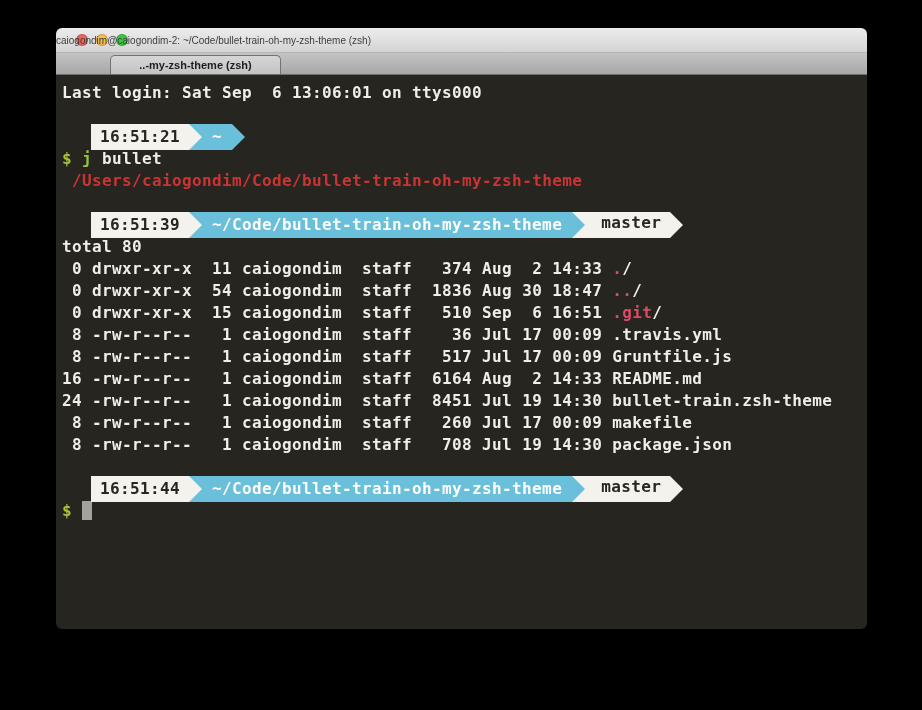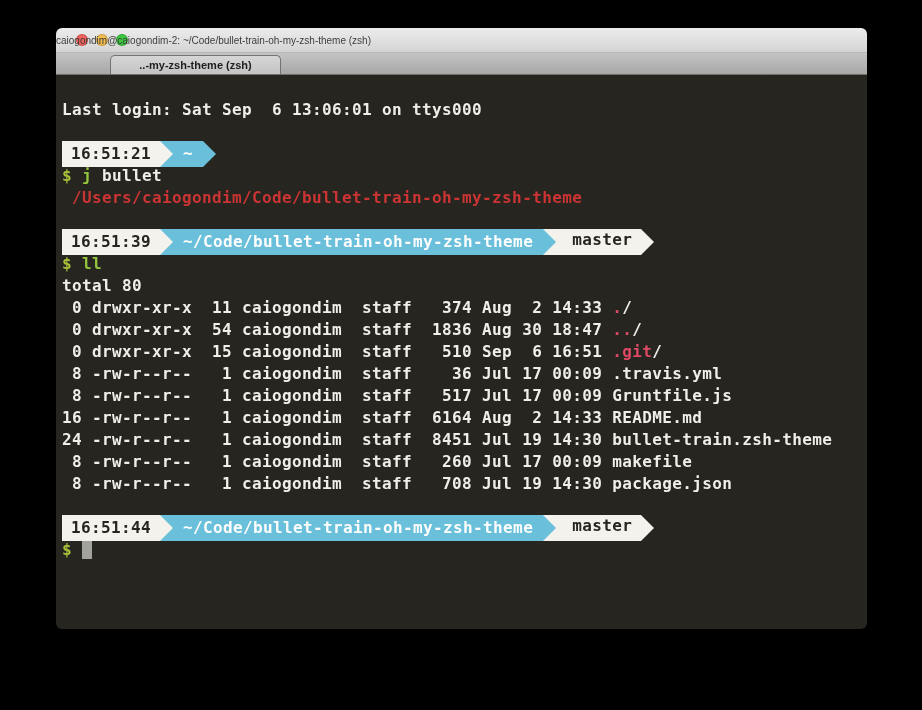--- a/index.html
+++ b/index.html
@@ -34,38 +34,38 @@
   .tab{
     position:absolute;left:30px;bottom:0;width:171px;height:19px;
     background:linear-gradient(#d6d6d6,#c3c3c3);
     border:1px solid #737373;border-bottom:none;border-radius:5px 5px 0 0;
     display:flex;align-items:center;justify-content:center;
     font-size:11px;font-weight:bold;color:#1e1e1e;box-sizing:border-box;margin-left:24px;
   }
   
   .content{
     height:554px;background:var(--term-bg);border-radius:0 0 6px 6px;
-    padding:24px 0 0 6px;box-sizing:border-box;overflow:hidden;
+    padding:7px 0 0 6px;box-sizing:border-box;overflow:hidden;
     font-family:"DejaVu Sans Mono",monospace;font-weight:bold;
     font-size:16px;line-height:22px;letter-spacing:.37px;
     color:var(--text);
   }
   .t-line{height:22px;white-space:pre;}
   .plain{color:var(--text);}
   .dollar{color:var(--green-dollar);}
   .cmd{color:var(--green-cmd);}
   .red{color:var(--red);margin-left:10px;}
   .dir-name{color:var(--pink);}
   .file-name{color:var(--text);}
   .cursor{
     display:inline-block;width:10px;height:19px;background:var(--cursor);
     vertical-align:-4px;margin-left:10px;
   }
   
-  .prompt-row{position:relative;}
+  .prompt-row{position:relative;margin-left:29px;}
   .prompt-inner{position:absolute;left:0;top:-2px;display:flex;height:26px;}
   .seg{display:flex;align-items:center;height:26px;white-space:pre;}
   .seg-time{background:var(--seg-white);color:var(--term-bg);padding:0 9px;}
   .seg-path{background:var(--blue);color:#fdfdfb;padding:0 10px;}
   .seg-git{background:var(--seg-white);color:var(--term-bg);padding:0 9px;flex-direction:column;}
   .git-label{margin-left:7px;}
   .git-check{margin-left:10px;color:var(--check);}
   .joint{display:block;width:13px;height:26px;position:relative;flex:0 0 13px;}
   .tri{
     position:absolute;left:0;top:0;width:0;height:0;display:block;
@@ -95,21 +95,20 @@
   <div class="content">
     <div class="t-line"><span class="plain">Last login: Sat Sep  6 13:06:01 on ttys000</span></div>
     <div class="t-line"></div>
     <div class="t-line prompt-row"><div class="prompt-inner"><span class="seg seg-time">16:51:21</span><span class="joint" style="background: rgb(106, 191, 219);"><span class="tri" style="border-left-color: rgb(243, 242, 236);"></span></span><span class="seg seg-path">~</span><span class="joint"><span class="tri" style="border-left-color: rgb(106, 191, 219);"></span></span></div></div>
     <div class="t-line"><span class="dollar">$</span><span class="cmd"> j</span><span class="plain"> bullet</span></div>
     <div class="t-line"><span class="red">/Users/caiogondim/Code/bullet-train-oh-my-zsh-theme</span></div>
     <div class="t-line"></div>
     <div class="t-line prompt-row"><div class="prompt-inner"><span class="seg seg-time">16:51:39</span><span class="joint" style="background: rgb(106, 191, 219);"><span class="tri" style="border-left-color: rgb(243, 242, 236);"></span></span><span class="seg seg-path">~/Code/bullet-train-oh-my-zsh-theme</span><span class="joint" style="background: rgb(243, 242, 236);"><span class="tri" style="border-left-color: rgb(106, 191, 219);"></span></span><span class="seg seg-git"><svg class="branch-svg" viewBox="0 0 14 18" width="13" height="18">
               <path d="M4.5 2 V17 M4.5 11.5 C4.5 7.5 10 8.5 10 4.5 M7.6 5.2 L10 2.2 L12.4 5.2" fill="none" stroke-width="1.7"></path>
             </svg><span class="git-label">master</span><span class="git-check">✔</span></span><span class="joint"><span class="tri" style="border-left-color: rgb(243, 242, 236);"></span></span></div></div>
-    <div class="t-line"><span class="dollar">$</span><span class="cmd"> ll</span></div>
     <div class="t-line"><span class="plain">total 80</span></div>
     <div id="listing">
         <div class="t-line listing-row"><span class="plain"> 0 drwxr-xr-x  11 caiogondim  staff   374 Aug  2 14:33 </span><span class="dir-name">.</span><span class="plain">/</span></div>
         <div class="t-line listing-row"><span class="plain"> 0 drwxr-xr-x  54 caiogondim  staff  1836 Aug 30 18:47 </span><span class="dir-name">..</span><span class="plain">/</span></div>
         <div class="t-line listing-row"><span class="plain"> 0 drwxr-xr-x  15 caiogondim  staff   510 Sep  6 16:51 </span><span class="dir-name">.git</span><span class="plain">/</span></div>
         <div class="t-line listing-row"><span class="plain"> 8 -rw-r--r--   1 caiogondim  staff    36 Jul 17 00:09 </span><span class="file-name">.travis.yml</span></div>
         <div class="t-line listing-row"><span class="plain"> 8 -rw-r--r--   1 caiogondim  staff   517 Jul 17 00:09 </span><span class="file-name">Gruntfile.js</span></div>
         <div class="t-line listing-row"><span class="plain">16 -rw-r--r--   1 caiogondim  staff  6164 Aug  2 14:33 </span><span class="file-name">README.md</span></div>
         <div class="t-line listing-row"><span class="plain">24 -rw-r--r--   1 caiogondim  staff  8451 Jul 19 14:30 </span><span class="file-name">bullet-train.zsh-theme</span></div>
         <div class="t-line listing-row"><span class="plain"> 8 -rw-r--r--   1 caiogondim  staff   260 Jul 17 00:09 </span><span class="file-name">makefile</span></div>

